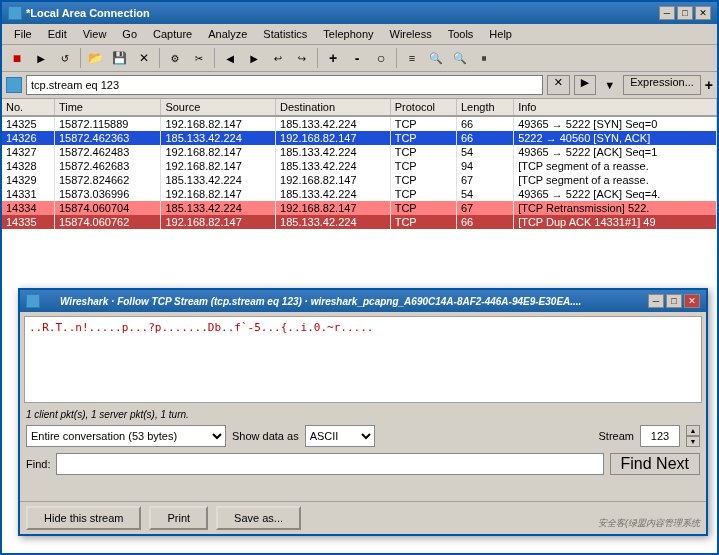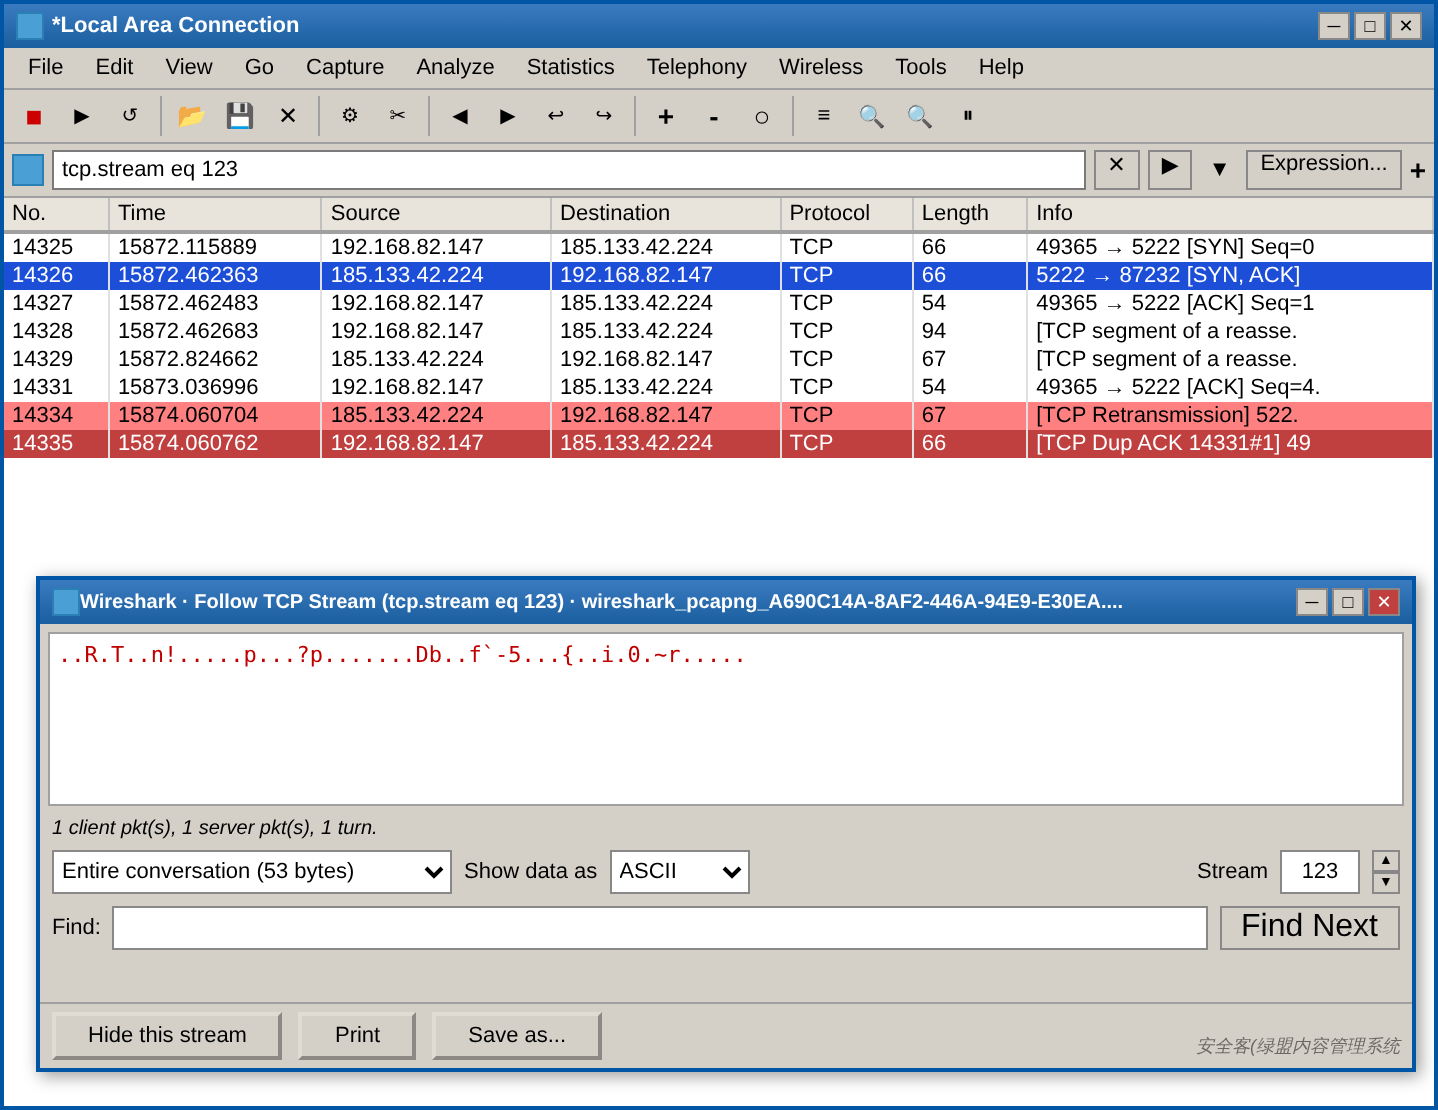--- a/index.html
+++ b/index.html
@@ -179,21 +179,22 @@
       color: white;
       padding: 3px 6px;
       display: flex;
       align-items: center;
       justify-content: space-between;
       height: 22px;
     }
     .sub-title-left {
       display: flex;
       align-items: center;
-      gap: 0;
+      gap: 20px;
+      font-style: italic;
     }
     .sub-title-icon {
       width: 14px;
       height: 14px;
       background: #4a9fd4;
       border: 1px solid #2a7fb4;
     }
     .sub-title-text {
       font-size: 10px;
       font-weight: bold;
@@ -408,21 +409,21 @@
             <td>66</td>
             <td>49365 → 5222 [SYN] Seq=0</td>
           </tr>
           <tr style="background: #1d4ed8; color: white;">
             <td>14326</td>
             <td>15872.462363</td>
             <td>185.133.42.224</td>
             <td>192.168.82.147</td>
             <td>TCP</td>
             <td>66</td>
-            <td>5222 → 87232 [SYN, ACK]</td>
+            <td>5222 → 40560 [SYN, ACK]</td>
           </tr>
           <tr style="">
             <td>14327</td>
             <td>15872.462483</td>
             <td>192.168.82.147</td>
             <td>185.133.42.224</td>
             <td>TCP</td>
             <td>54</td>
             <td>49365 → 5222 [ACK] Seq=1</td>
           </tr>

